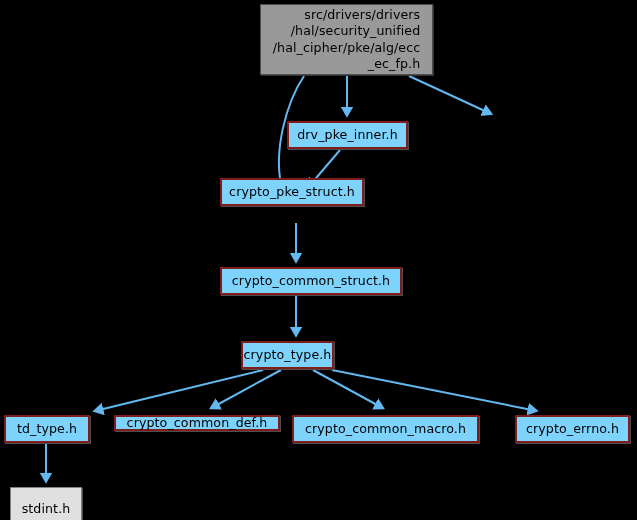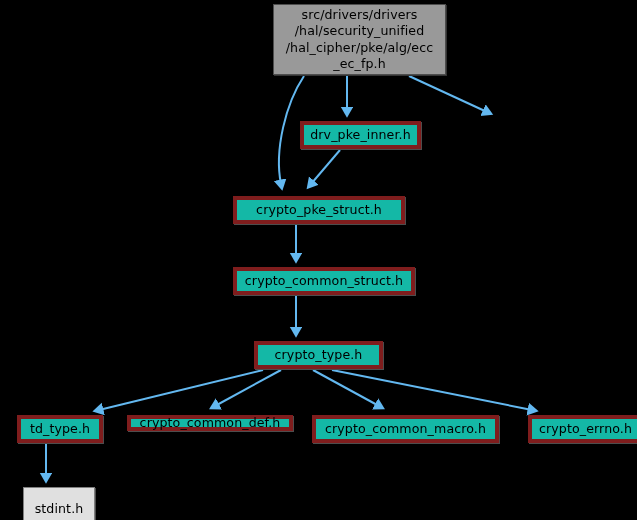--- a/index.html
+++ b/index.html
@@ -22,33 +22,32 @@
     width: 637px;
     height: 520px;
     pointer-events: none;
   }
   .node {
     position: absolute;
     box-sizing: border-box;
     display: flex;
     align-items: center;
     justify-content: center;
-    text-align: center;
+    text-align: right;
     color: #000000;
     font-size: 12.6px;
     line-height: 15.4px;
     letter-spacing: 0.1px;
     white-space: pre-line;
     z-index: 3;
-    margin-left: 13px;
   }
   
   .node.plain {
-    background: #14b8a6;
-    border: 4px solid #7f1d1d;
+    background: #7dd3fc;
+    border: 2px solid #7f1d1d;
     box-shadow: 1px 1px 0 0 #4d4d4d;
   }
   
   .node.ext {
     background: #e0e0e0;
     border: 1px solid #808080;
     box-shadow: 1px 1px 0 0 #4d4d4d;
   }
   
   .node.root {
@@ -95,29 +94,29 @@
   </svg>
 
   <div class="node root" style="left:260px; top:4px; width:173px; height:71px;">src/drivers/drivers
 /hal/security_unified
 /hal_cipher/pke/alg/ecc
 _ec_fp.h</div>
 
   <div class="node plain" style="left:287px; top:121px; width:121px; height:28px;">drv_pke_inner.h</div>
 
 
-  <div class="node plain" style="left:220px; top:196px; width:172px; height:28px;">crypto_pke_struct.h</div>
+  <div class="node plain" style="left:220px; top:178px; width:144px; height:28px;">crypto_pke_struct.h</div>
 
   <div class="node plain" style="left:220px; top:267px; width:182px; height:28px;">crypto_common_struct.h</div>
 
-  <div class="node plain" style="left:241px; top:341px; width:129px; height:28px;">crypto_type.h</div>
+  <div class="node plain" style="left:241px; top:341px; width:93px; height:28px;">crypto_type.h</div>
 
   <div class="node plain" style="left:4px; top:415px; width:86px; height:28px;">td_type.h</div>
 
   <div class="node plain" style="left:114px; top:415px; width:166px; height:16px;">crypto_common_def.h</div>
 
-  <div class="node plain" style="left:299px; top:415px; width:187px; height:28px;">crypto_common_macro.h</div>
+  <div class="node plain" style="left:292px; top:415px; width:187px; height:28px;">crypto_common_macro.h</div>
 
   <div class="node plain" style="left:515px; top:415px; width:115px; height:28px;">crypto_errno.h</div>
 
   <div class="node ext" style="left:10px; top:487px; width:72px; height:44px;">stdint.h</div>
 
 </div>
 
 </body></html>

